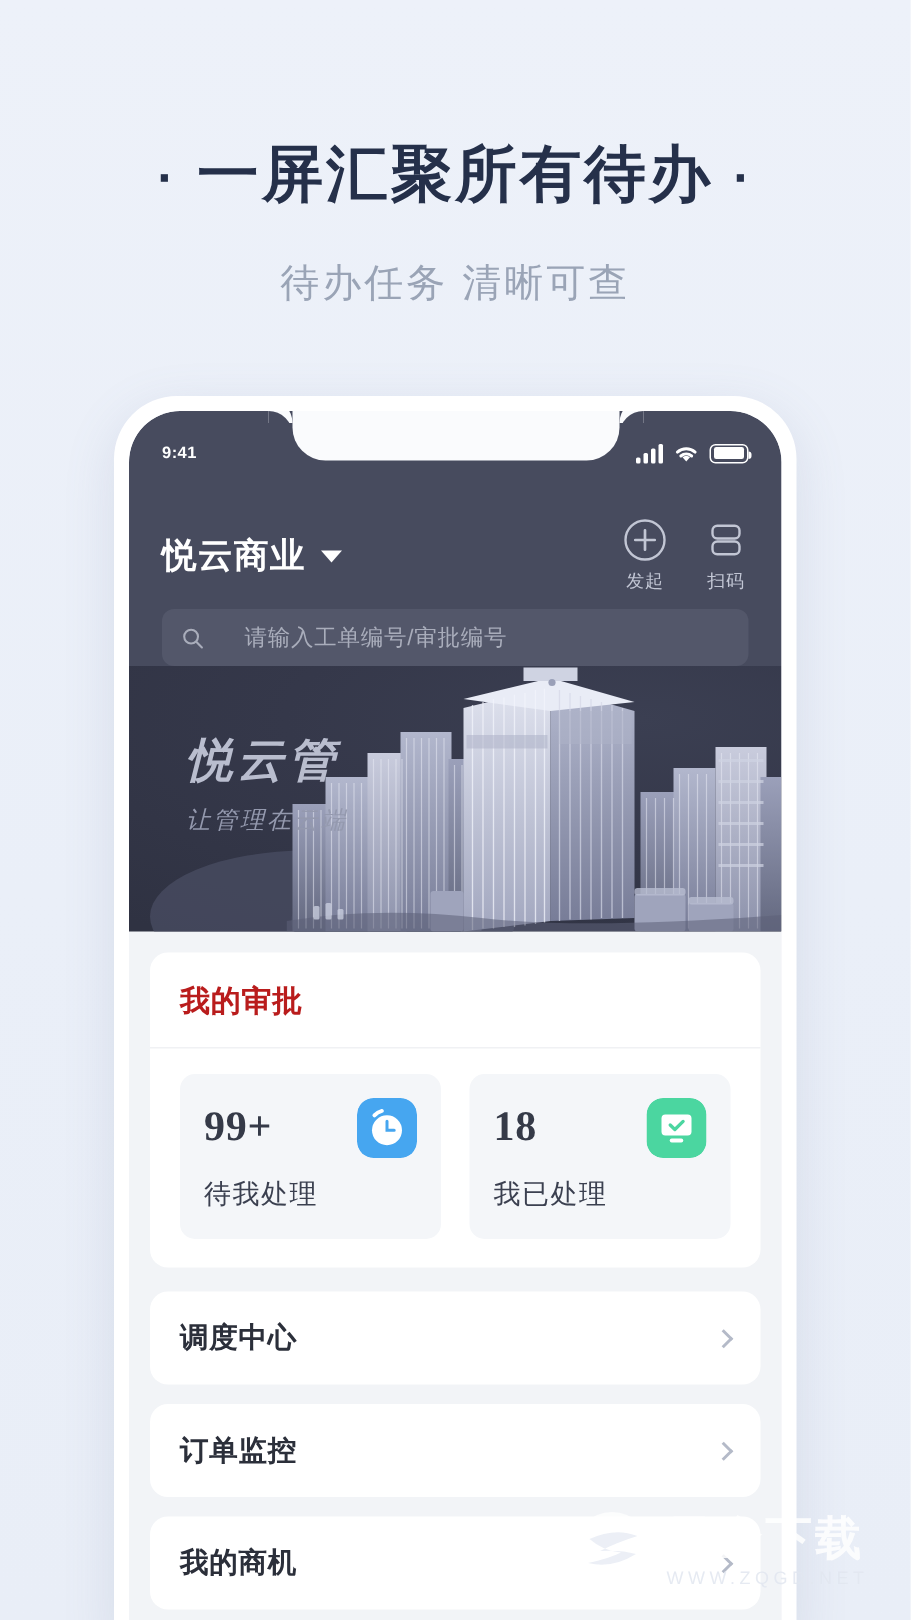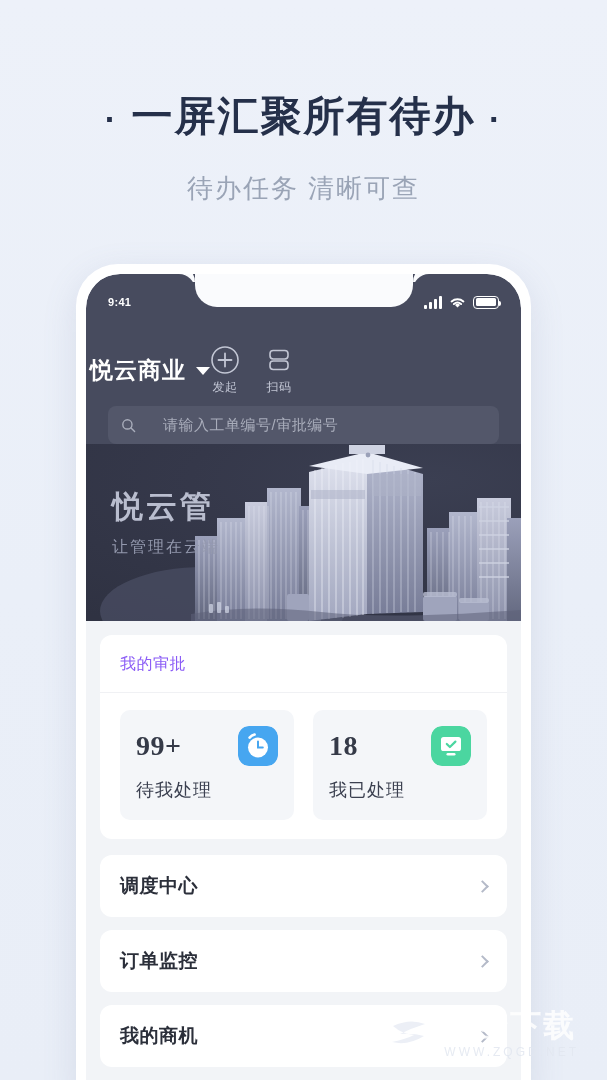--- a/index.html
+++ b/index.html
@@ -128,21 +128,22 @@
     width: 2px; height: 5px;
     background: #fff;
     border-radius: 0 2px 2px 0;
   }
   .batt i { display: block; width: 100%; height: 100%; background: #fff; border-radius: 1.5px; }
 
   
   .appbar {
     display: flex;
     align-items: flex-end;
-    padding: 0 22px 6px 4px;
+    justify-content: space-between;
+    padding: 0 22px 6px 22px;
     height: 86px;
   }
   .brand {
     display: flex;
     align-items: center;
     gap: 10px;
     padding-bottom: 14px;
   }
   .brand-name {
     color: #ffffff;
@@ -183,21 +184,21 @@
     overflow: hidden;
   }
   .banner .hill1, .banner .hill2 {
     position: absolute;
     background: #4a4d63;
     border-radius: 50%;
     opacity: .75;
   }
   .hill1 { width: 210px; height: 88px; left: 14px; bottom: -34px; }
   .hill2 { width: 150px; height: 58px; left: 108px; bottom: -22px; background:#555871; }
-  .banner-txt { position: absolute; left: 26px; top: 42px; z-index: 3; }
+  .banner-txt { position: absolute; left: 38px; top: 42px; z-index: 3; font-style: italic; }
   .banner-title {
     font-size: 31px;
     font-weight: bold;
     color: #b9bdce;
     letter-spacing: 3px;
   }
   .banner-sub {
     margin-top: 9px;
     font-size: 16px;
     color: #9499ae;
@@ -214,23 +215,23 @@
   .card {
     background: #ffffff;
     border-radius: 12px;
     margin-bottom: 16px;
   }
   .card-head {
     padding: 19px 20px 17px 20px;
     border-bottom: 1px solid #f0f1f4;
   }
   .card-title {
-    font-size: 16px;
-    font-weight: normal;
-    color: #8b5cf6;
+    font-size: 20px;
+    font-weight: bold;
+    color: #b91c1c;
     letter-spacing: .5px;
   }
   .stats { display: flex; gap: 19px; padding: 17px 20px 19px 20px; }
   .stat {
     flex: 1;
     background: #f4f6f9;
     border-radius: 10px;
     padding: 16px 16px 18px 16px;
     position: relative;
   }

